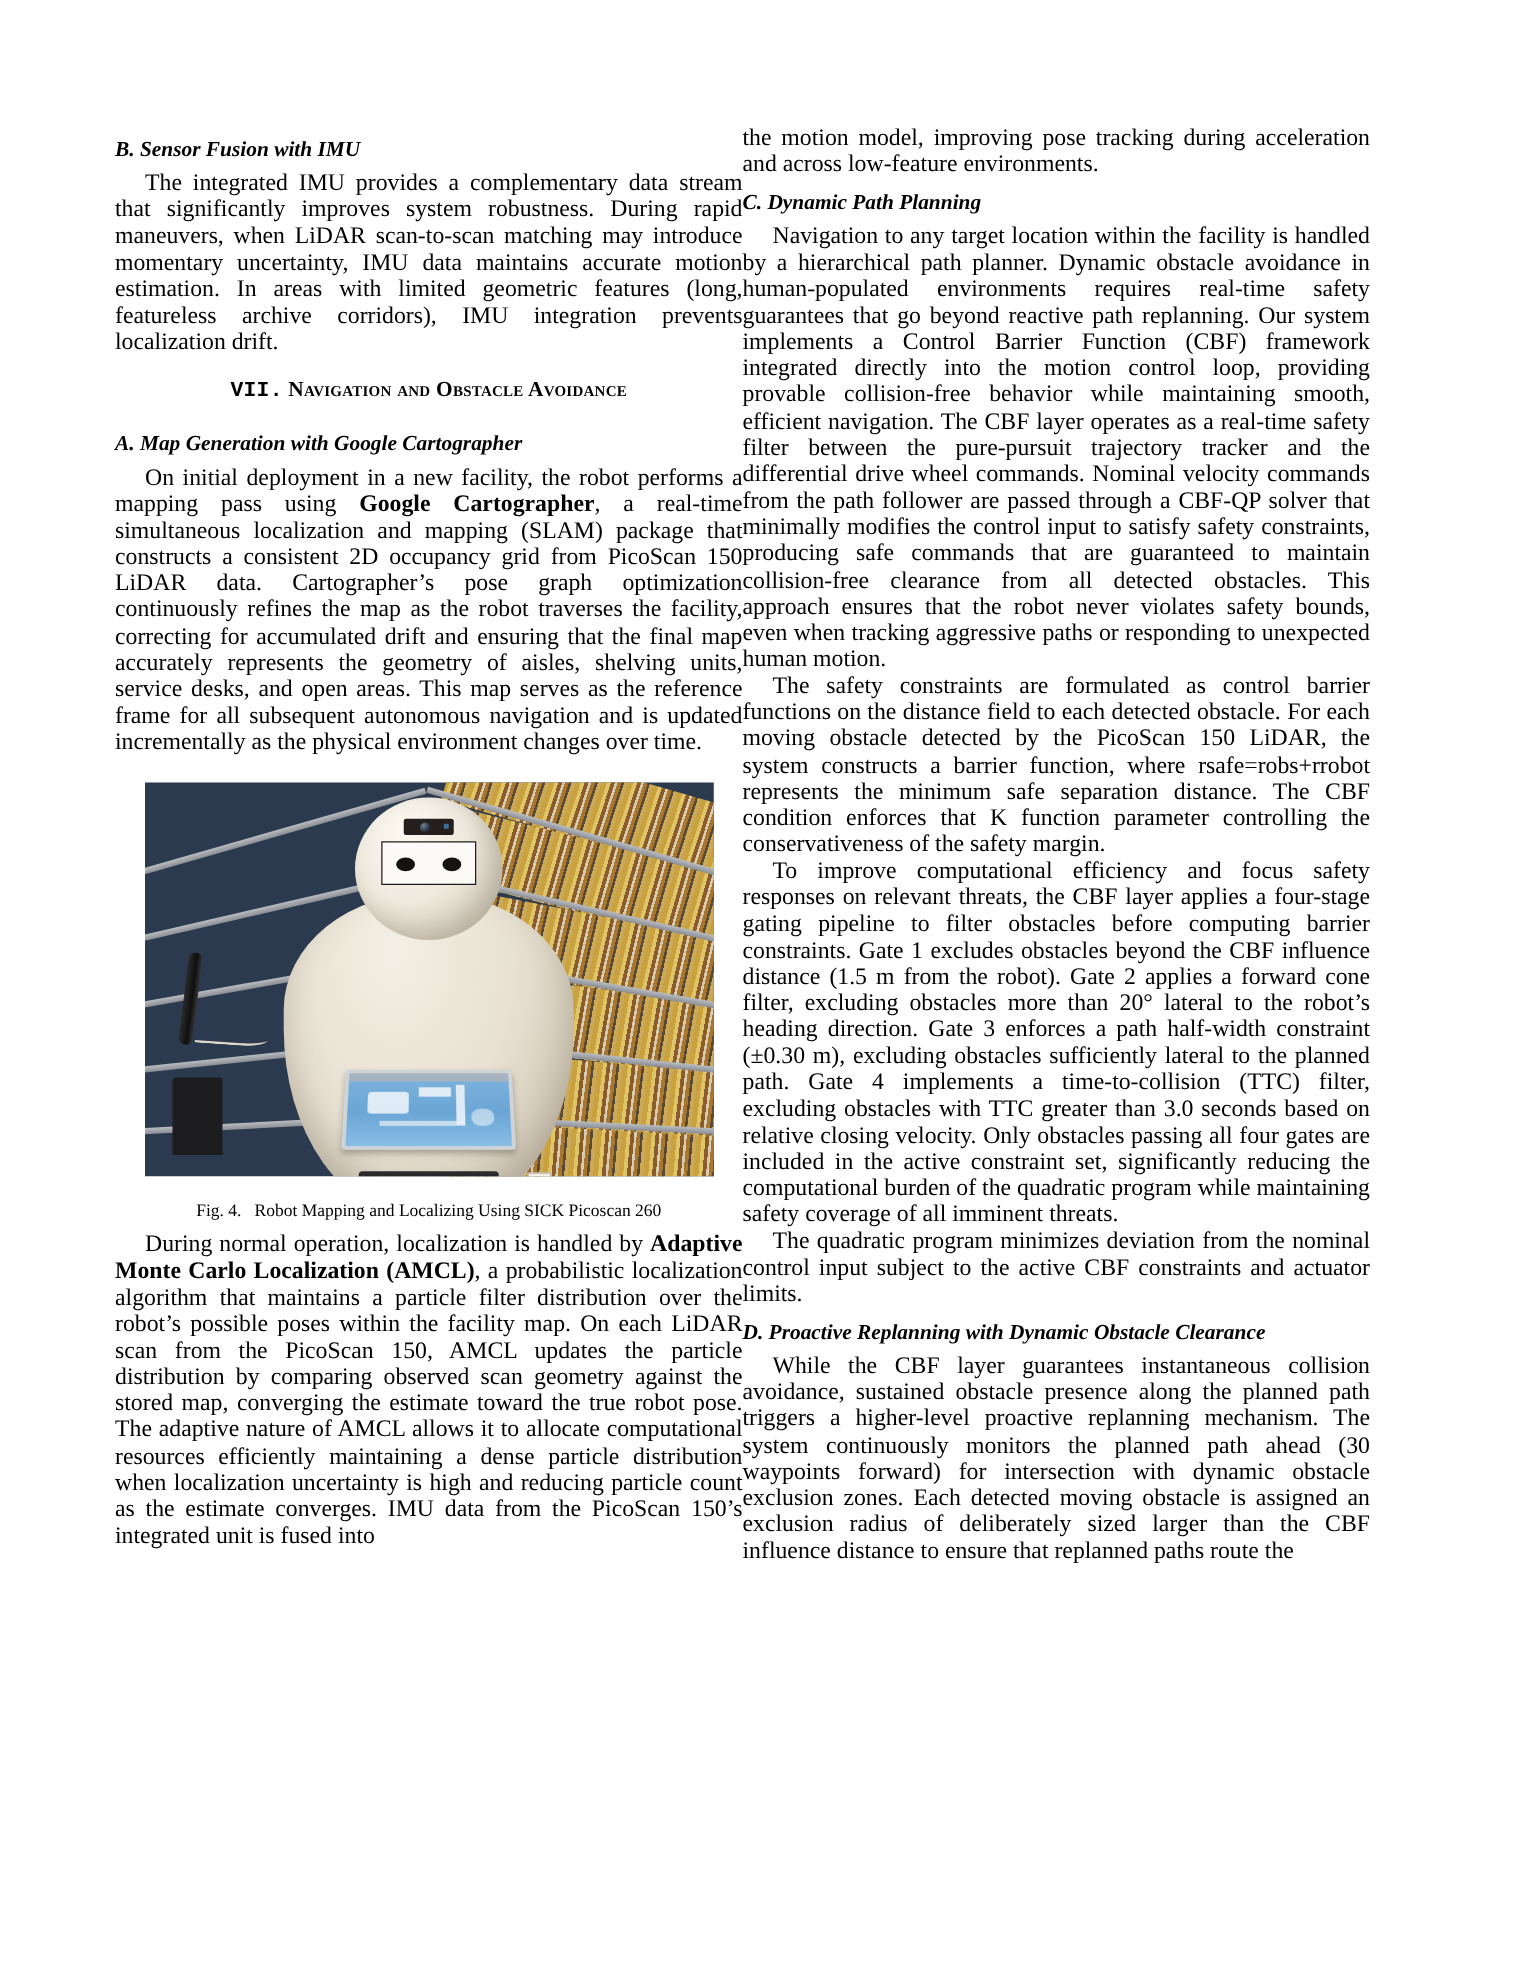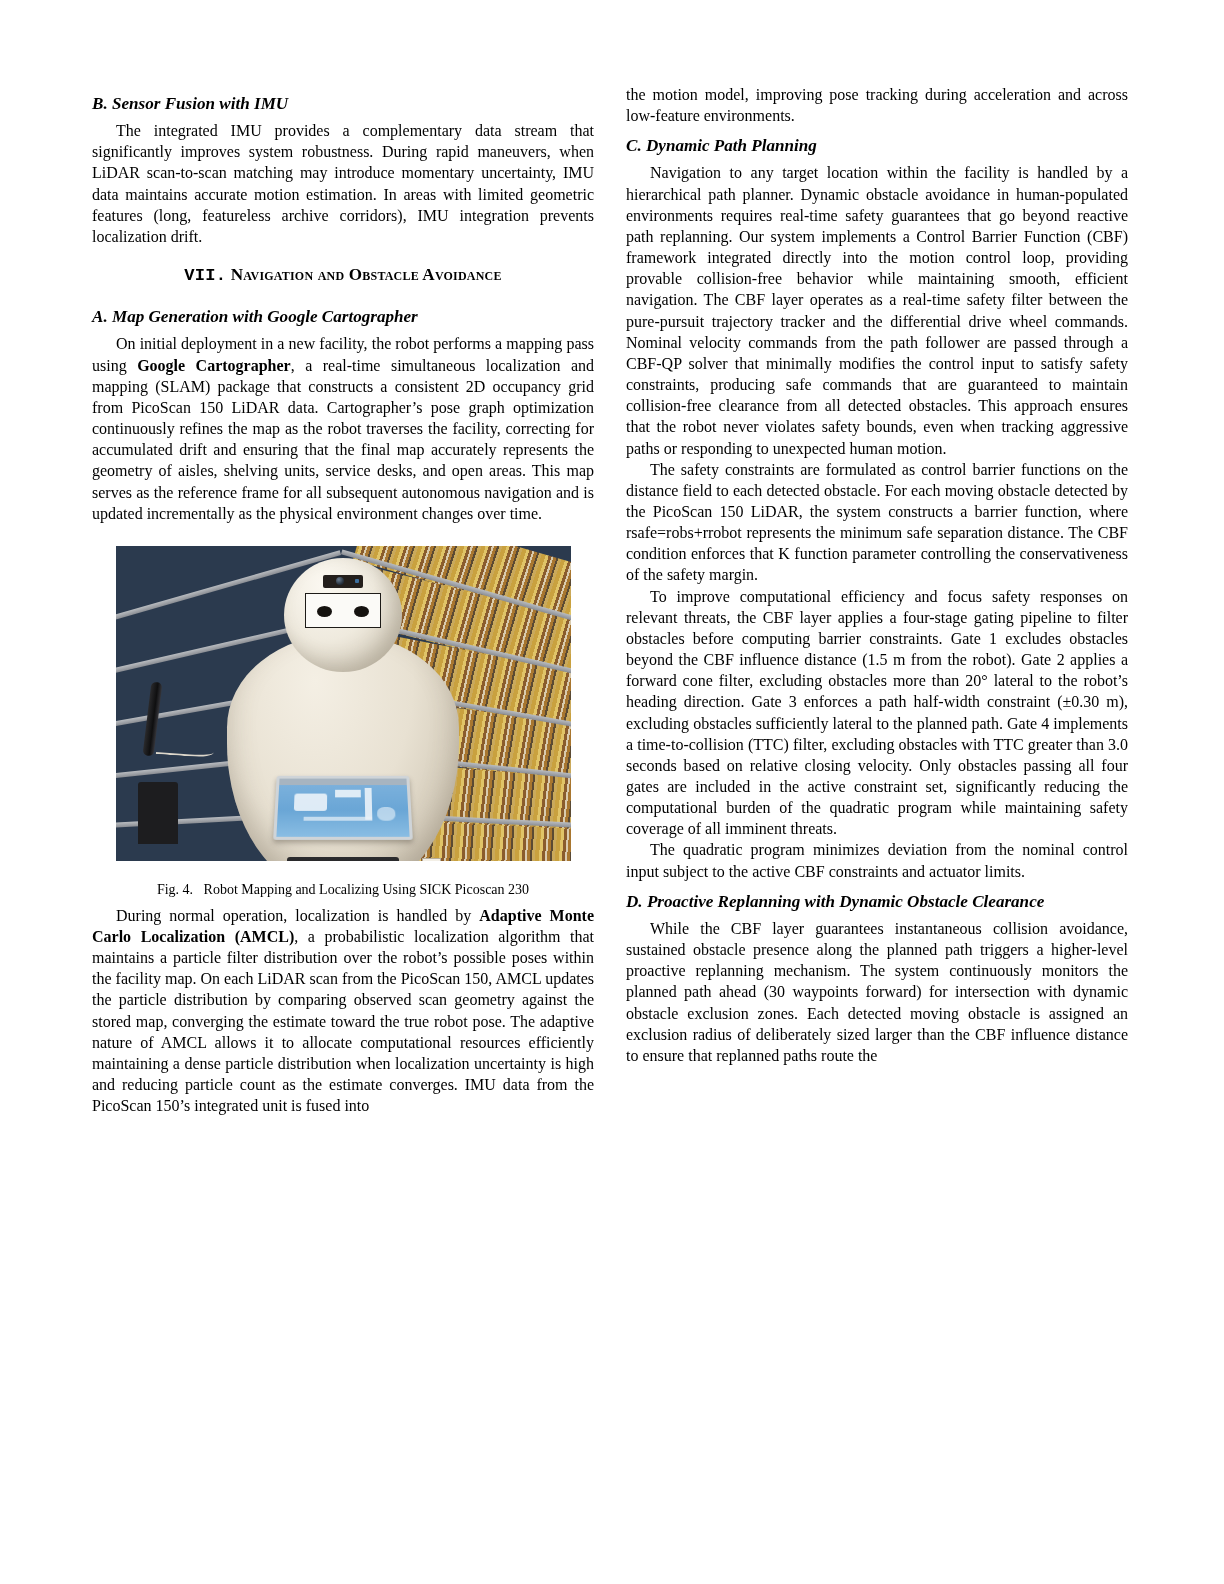--- a/index.html
+++ b/index.html
@@ -17,33 +17,32 @@
   }
   .page {
     position: absolute;
     left: 0; top: 0;
     width: 1224px;
     height: 1584px;
   }
   .columns {
     position: absolute;
     left: 92px;
-    top: 84px;
+    top: 100px;
     width: 1036px;
     height: 1400px;
     display: flex;
-    gap: 32px;
   }
   .col {
     width: 502px;
     display: block;
   }
   p.body-text {
     margin: 0;
-    font-size: 16px;
+    font-size: 19px;
     line-height: 21.15px;
     text-align: justify;
     text-justify: inter-word;
     hyphens: none;
     text-indent: 24px;
   }
   p.body-text.cont {
     text-indent: 0;
   }
   .sub-head {
@@ -382,21 +381,21 @@
               <div class="face">
                 <div class="eye l"></div>
                 <div class="eye r"></div>
               </div>
             </div>
 
           </div>
         </div>
         <figcaption class="fig-caption">
           <span>Fig. 4.</span>&nbsp;&nbsp;
-          <span>Robot Mapping and Localizing Using SICK Picoscan 230</span>
+          <span>Robot Mapping and Localizing Using SICK Picoscan 260</span>
         </figcaption>
       </figure>
 
 
       <p class="body-text">
         <span>During normal operation, localization is handled by </span><b class="strong">Adaptive Monte Carlo Localization (AMCL)</b><span>, a probabilistic localization algorithm that maintains a particle filter distribution over the robot’s possible poses within the facility map. On each LiDAR scan from the PicoScan 150, AMCL updates the particle distribution by comparing observed scan geometry against the stored map, converging the estimate toward the true robot pose. The adaptive nature of AMCL allows it to allocate computational resources efficiently maintaining a dense particle distribution when localization uncertainty is high and reducing particle count as the estimate converges. IMU data from the PicoScan 150’s integrated unit is fused into</span>
       </p>
 
     </div>
 

